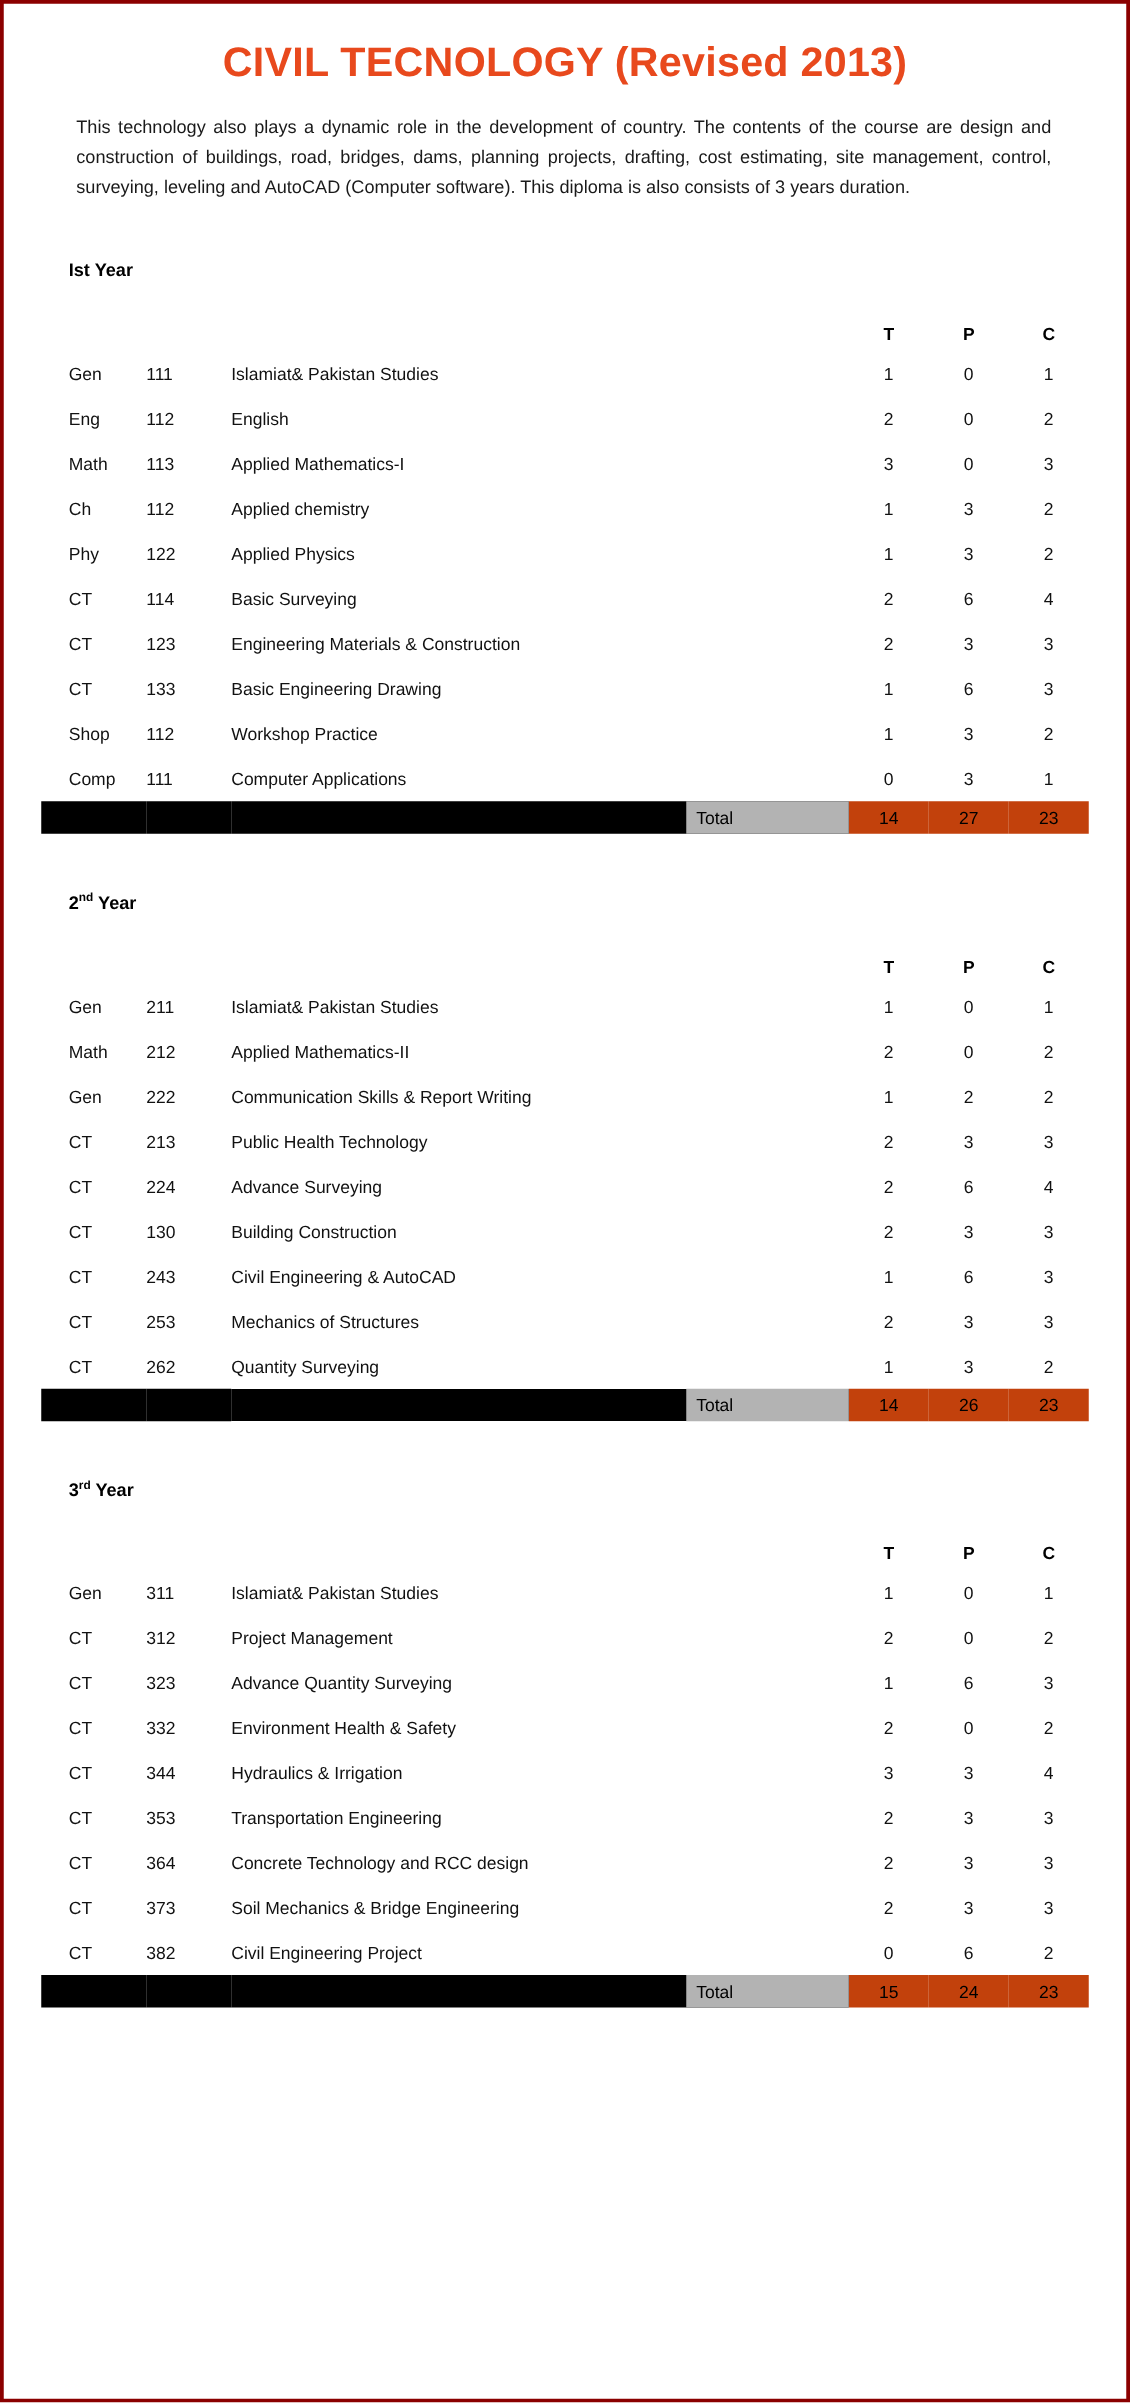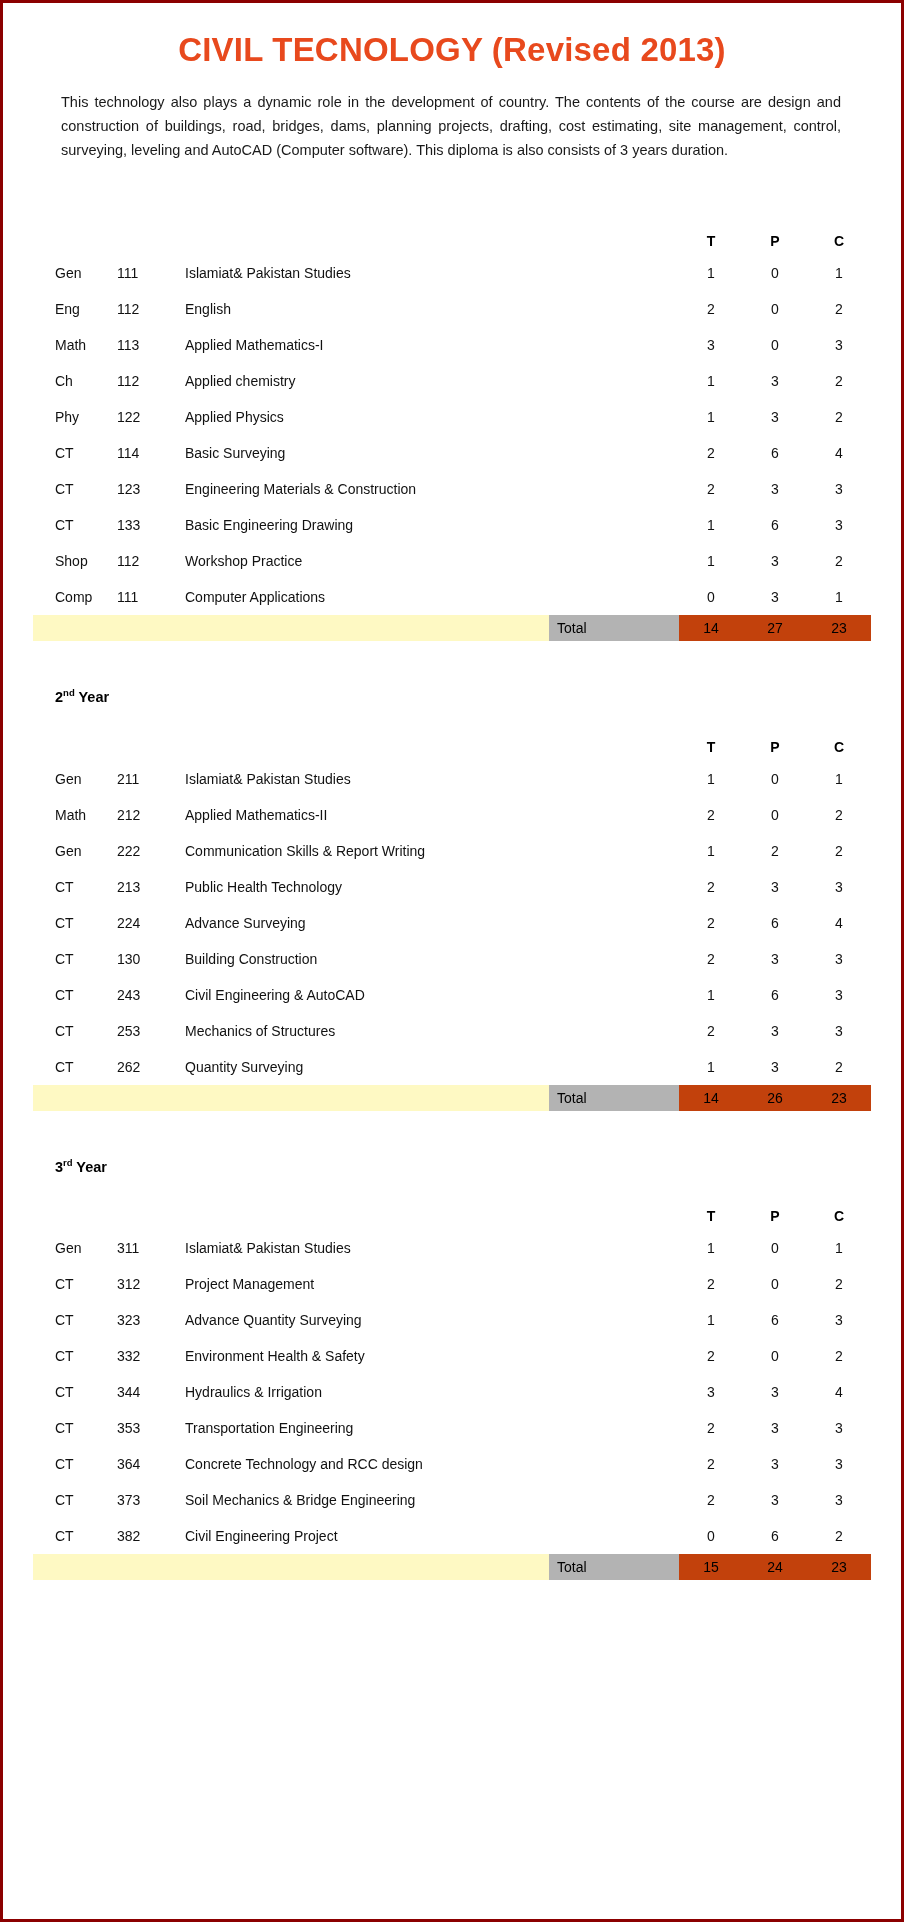--- a/index.html
+++ b/index.html
@@ -79,40 +79,41 @@
     color: #111111;
   }
   .total-row td {
     background: #c2410c;
     height: 26px;
     vertical-align: middle;
     font-size: 14px;
     color: #000;
   }
   .total-row td.spacer {
-    background: #fef9c3;
+    background: #000000;
     text-decoration: underline;
   }
   .total-row td.col-num {
     text-align: center;
   }
   .bottom-pad { height: 26px; }
 </style>
 </head>
 <body>
 
 <div class="page">
   <div class="inner">
 
     <div class="doc-title">CIVIL TECNOLOGY (Revised 2013)</div>
 
     <p class="intro">This technology also plays a dynamic role in the development of country. The contents of the course are design and construction of buildings, road, bridges, dams, planning projects, drafting, cost estimating, site management, control, surveying, leveling and AutoCAD (Computer software). This diploma is also consists of 3 years duration.</p>
 
     <div id="years-container">
         <div class="year-block">
+          <div class="year-heading"><span>Ist</span> <span>Year</span></div>
           <table class="courses">
             <thead>
               <tr class="hdr-row">
                 <th class="col-dept"></th>
                 <th class="col-code"></th>
                 <th class="col-title"></th>
                 <th class="col-num">T</th>
                 <th class="col-num">P</th>
                 <th class="col-num">C</th>
               </tr>

